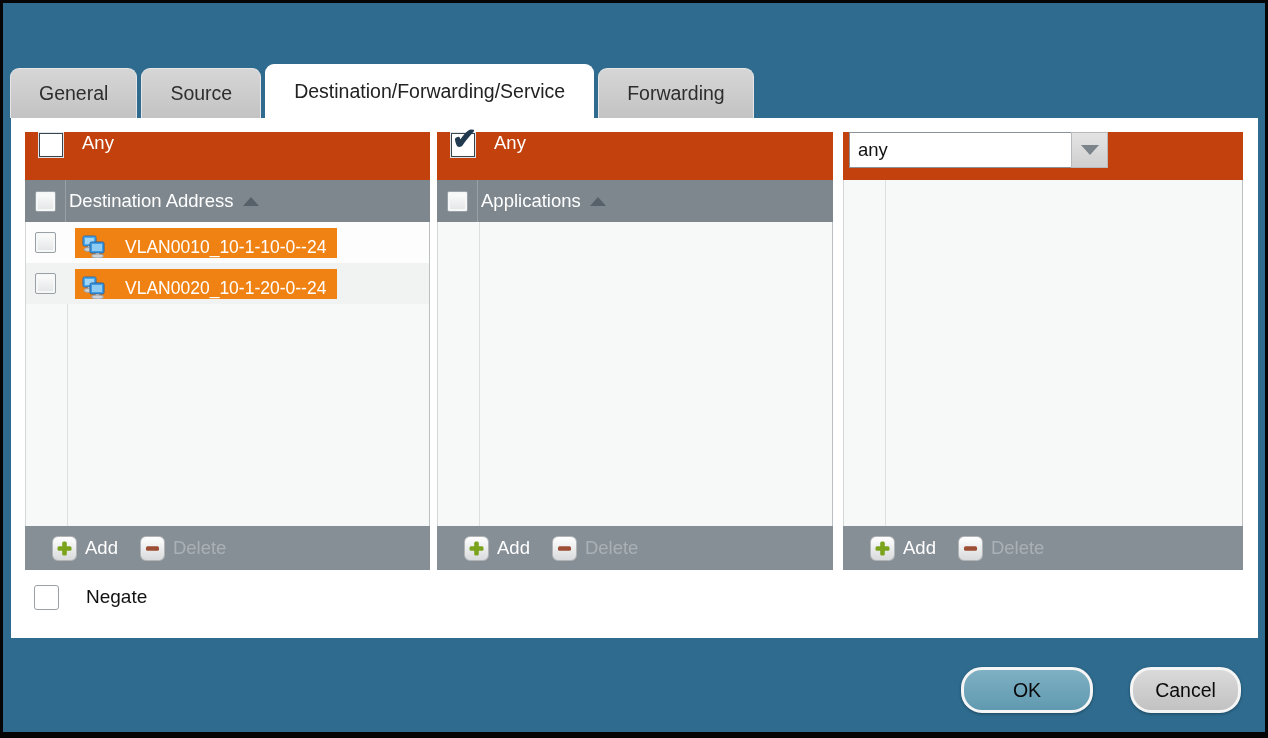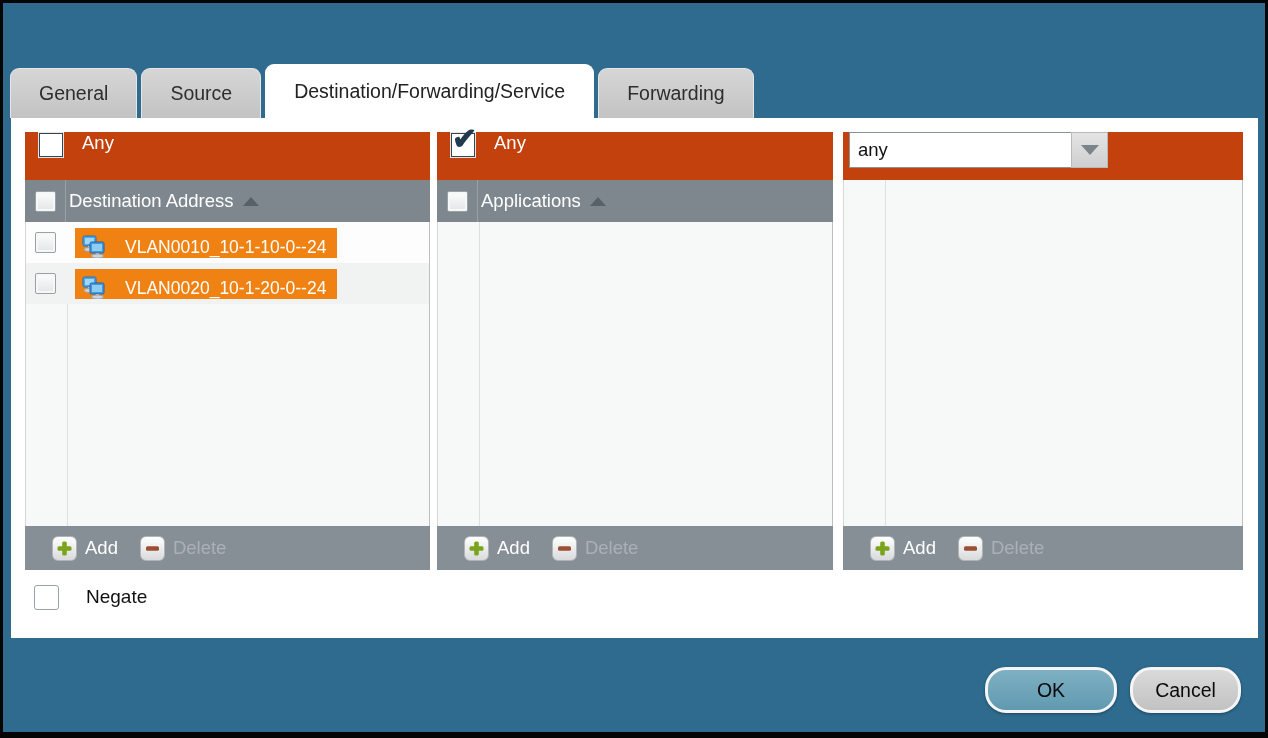--- a/index.html
+++ b/index.html
@@ -165,20 +165,21 @@
 
   
   .btnrow {
     position:absolute; right:24px; top:664px; display:flex; gap:13px; z-index:2;
   }
   .dlg-btn {
     height:46px; border-radius:21px; border:3px solid #f5f5f5;
     font-size:19.5px; color:#0a0a0a; font-family:"Liberation Sans",sans-serif;
     display:flex; align-items:center; justify-content:center; cursor:pointer;
     box-shadow: 0 1px 3px rgba(0,0,0,.35);
+    margin-left: 24px;
   }
   .btn-ok { width:132px; background:linear-gradient(#7fb0c3, #609ab0); }
   .btn-cancel { width:111px; background:linear-gradient(#dadada, #c2c2c2); }
 </style>
 </head>
 <body>
 
 <div class="dialog">
 
 

